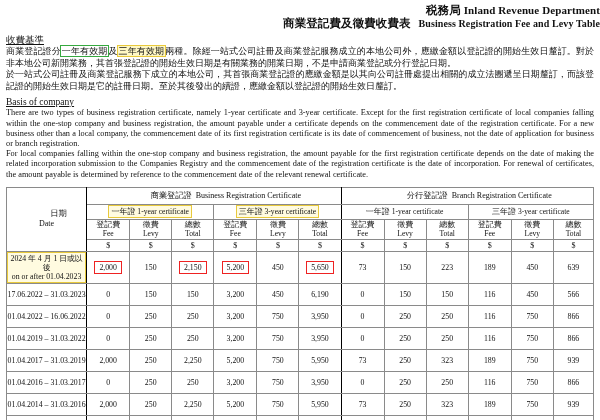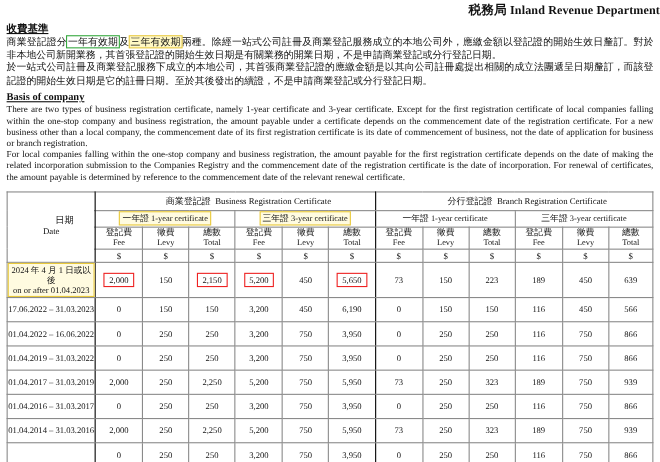--- a/index.html
+++ b/index.html
@@ -14,21 +14,21 @@
 
   
   .titles{text-align:right;padding-top:4px;}
   .title-line{font-weight:bold;font-size:11px;line-height:13px;letter-spacing:.1px;}
   .title-line .zh{font-size:11.5px;}
   .title-line.sub{font-size:10px;line-height:13px;}
 
   
   .section{padding:0 6px;}
   .sec-head{
-    font-weight:bold;font-size:9.5px;text-decoration:underline;
+    font-weight:normal;font-size:9.5px;text-decoration:underline;
     margin-top:5px;margin-bottom:0px;line-height:11px;
   }
   .zh-para{
     font-size:9px;line-height:11.6px;text-align:justify;
     text-justify:inter-character;
   }
   .en-para{
     font-size:8.3px;line-height:10.2px;text-align:justify;margin:0;
   }
   .hl-green{outline:1.2px solid #36a93f;outline-offset:0px;padding:0 1px;}
@@ -80,26 +80,31 @@
 </head>
 <body>
 
 <div class="page">
 
   <div class="titles">
     <div class="title-line">
       <span class="zh">税務局</span>
       <span>Inland Revenue Department</span>
     </div>
+    <div class="title-line sub">
+      <span class="zh">商業登記費及徵費收費表</span>
+      &nbsp;
+      <span>Business Registration Fee and Levy Table</span>
+    </div>
   </div>
 
   <div class="section">
     <div class="sec-head">收費基準</div>
     <div class="zh-para"><span>商業登記證分</span><span class="hl-green">一年有效期</span><span>及</span><span class="hl-yellow">三年有效期</span><span>兩種。除經一站式公司註冊及商業登記服務成立的本地公司外，應繳金額以登記證的開始生效日釐訂。對於非本地公司新開業務，其首張登記證的開始生效日期是有關業務的開業日期，不是申請商業登記或分行登記日期。</span></div>
-    <div class="zh-para">於一站式公司註冊及商業登記服務下成立的本地公司，其首張商業登記證的應繳金額是以其向公司註冊處提出相關的成立法團遞呈日期釐訂，而該登記證的開始生效日期是它的註冊日期。至於其後發出的續證，不是申請商業登記或分行登記日期。</div>
+    <div class="zh-para">於一站式公司註冊及商業登記服務下成立的本地公司，其首張商業登記證的應繳金額是以其向公司註冊處提出相關的成立法團遞呈日期釐訂，而該登記證的開始生效日期是它的註冊日期。至於其後發出的續證，應繳金額以登記證的開始生效日釐訂。</div>
   </div>
 
   <div class="section">
     <div class="sec-head">Basis of company</div>
     <p class="en-para">There are two types of business registration certificate, namely 1-year certificate and 3-year certificate. Except for the first registration certificate of local companies falling within the one-stop company and business registration, the amount payable under a certificate depends on the commencement date of the registration certificate. For a new business other than a local company, the commencement date of its first registration certificate is its date of commencement of business, not the date of application for business or branch registration.</p>
     <p class="en-para">For local companies falling within the one-stop company and business registration, the amount payable for the first registration certificate depends on the date of making the related incorporation submission to the Companies Registry and the commencement date of the registration certificate is the date of incorporation. For renewal of certificates, the amount payable is determined by reference to the commencement date of the relevant renewal certificate.</p>
   </div>
 
   <div class="tbl-wrap">
     <table class="fee">

